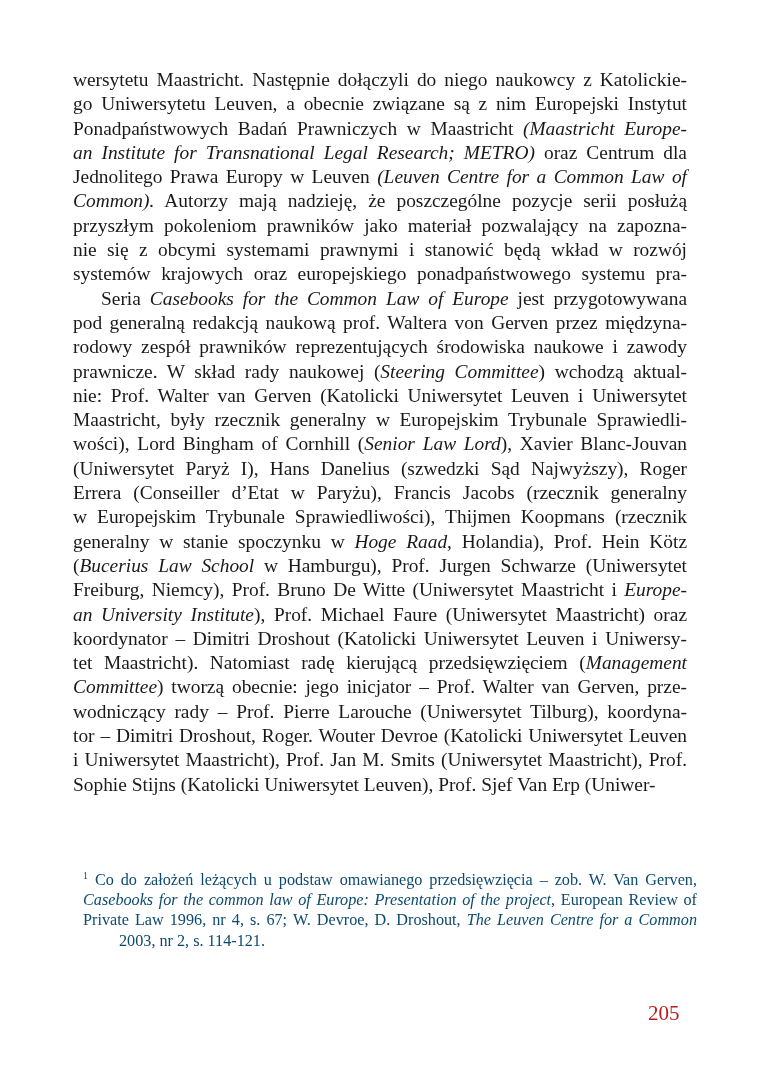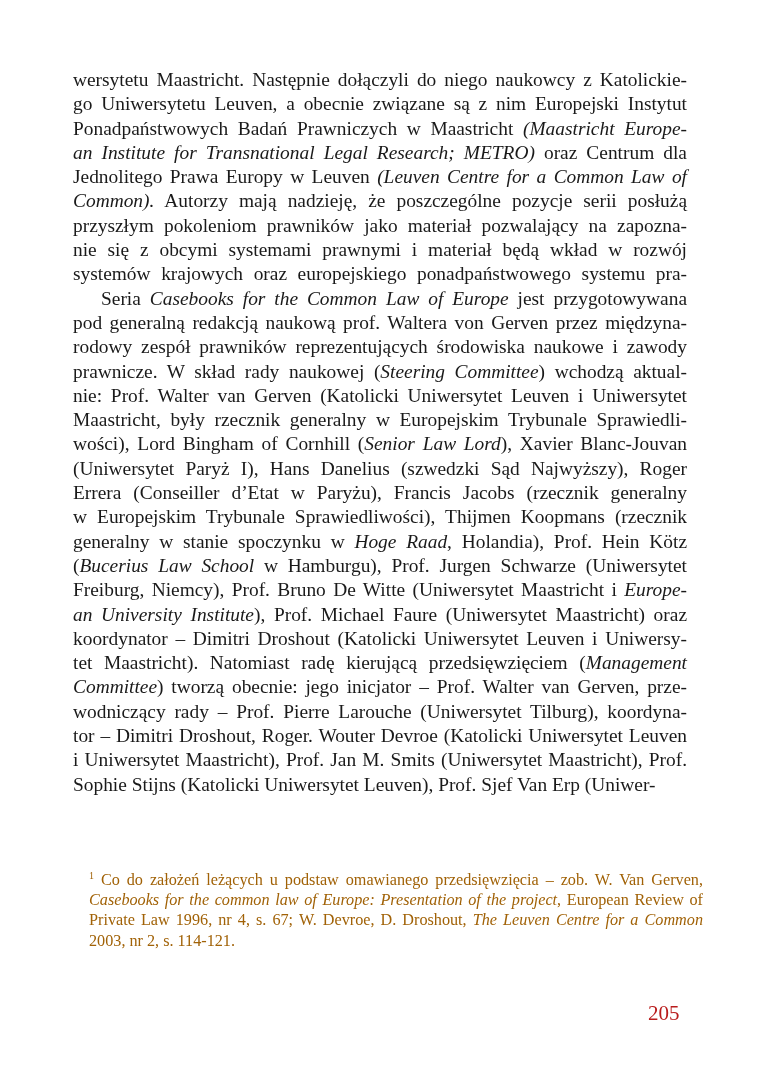--- a/index.html
+++ b/index.html
@@ -9,44 +9,44 @@
       position: absolute; left: 73px; top: 68px; width: 614px;
       font-family: "Liberation Serif", serif; font-size: 19.4px; line-height: 24.3px;
       color: #1a1a1a; text-align: justify;
     }
     .line { display: block; height: 24.3px; white-space: nowrap; text-align: justify; text-align-last: justify; }
     .line.last { text-align-last: left; }
     .line.indent { padding-left: 28px; }
     .it { font-style: italic; }
     sup { font-size: 11px; vertical-align: 7px; line-height: 0; }
     .footnote {
-      position: absolute; left: 89px; top: 870px; width: 614px;
-      font-family: "Liberation Serif", serif; font-size: 16.2px; line-height: 20.2px; color: #a16207;
+      position: absolute; left: 83px; top: 870px; width: 614px;
+      font-family: "Liberation Serif", serif; font-size: 16.2px; line-height: 20.2px; color: #0c4a6e;
     }
     .fline { display: block; height: 20.2px; white-space: nowrap; text-align: justify; text-align-last: justify; }
-    .fline.last { text-align-last: left; }
+    .fline.last { text-align-last: left; margin-left: 36px; }
     .fline sup { font-size: 10px; vertical-align: 6px; }
     .page-number {
       position: absolute; left: 648px; top: 1001px;
       font-family: "Liberation Serif", serif; font-size: 21px; color: #b91c1c;
     }
   </style>
 </head>
 <body>
 
 <div class="page">
   <div class="body-text" id="body-text">
       <span class="line"><span>wersytetu Maastricht. Następnie dołączyli do niego naukowcy z Katolickie-</span></span>
       <span class="line"><span>go Uniwersytetu Leuven, a obecnie związane są z nim Europejski Instytut</span></span>
       <span class="line"><span>Ponadpaństwowych Badań Prawniczych w Maastricht </span><span class="it">(Maastricht Europe-</span></span>
       <span class="line"><span class="it">an Institute for Transnational Legal Research; METRO)</span><span> oraz Centrum dla</span></span>
       <span class="line"><span>Jednolitego Prawa Europy w Leuven </span><span class="it">(Leuven Centre for a Common Law of</span></span>
       <span class="line"><span class="it">Common).</span><span> Autorzy mają nadzieję, że poszczególne pozycje serii posłużą</span></span>
       <span class="line"><span>przyszłym pokoleniom prawników jako materiał pozwalający na zapozna-</span></span>
-      <span class="line"><span>nie się z obcymi systemami prawnymi i materiał będą wkład w rozwój</span></span>
+      <span class="line"><span>nie się z obcymi systemami prawnymi i stanowić będą wkład w rozwój</span></span>
       <span class="line"><span>systemów krajowych oraz europejskiego ponadpaństwowego systemu pra-</span></span>
       <span class="line indent"><span>Seria </span><span class="it">Casebooks for the Common Law of Europe</span><span> jest przygotowywana</span></span>
       <span class="line"><span>pod generalną redakcją naukową prof. Waltera von Gerven przez międzyna-</span></span>
       <span class="line"><span>rodowy zespół prawników reprezentujących środowiska naukowe i zawody</span></span>
       <span class="line"><span>prawnicze. W skład rady naukowej (</span><span class="it">Steering Committee</span><span>) wchodzą aktual-</span></span>
       <span class="line"><span>nie: Prof. Walter van Gerven (Katolicki Uniwersytet Leuven i Uniwersytet</span></span>
       <span class="line"><span>Maastricht, były rzecznik generalny w Europejskim Trybunale Sprawiedli-</span></span>
       <span class="line"><span>wości), Lord Bingham of Cornhill (</span><span class="it">Senior Law Lord</span><span>), Xavier Blanc-Jouvan</span></span>
       <span class="line"><span>(Uniwersytet Paryż I), Hans Danelius (szwedzki Sąd Najwyższy), Roger</span></span>
       <span class="line"><span>Errera (Conseiller d’Etat w Paryżu), Francis Jacobs (rzecznik generalny</span></span>

